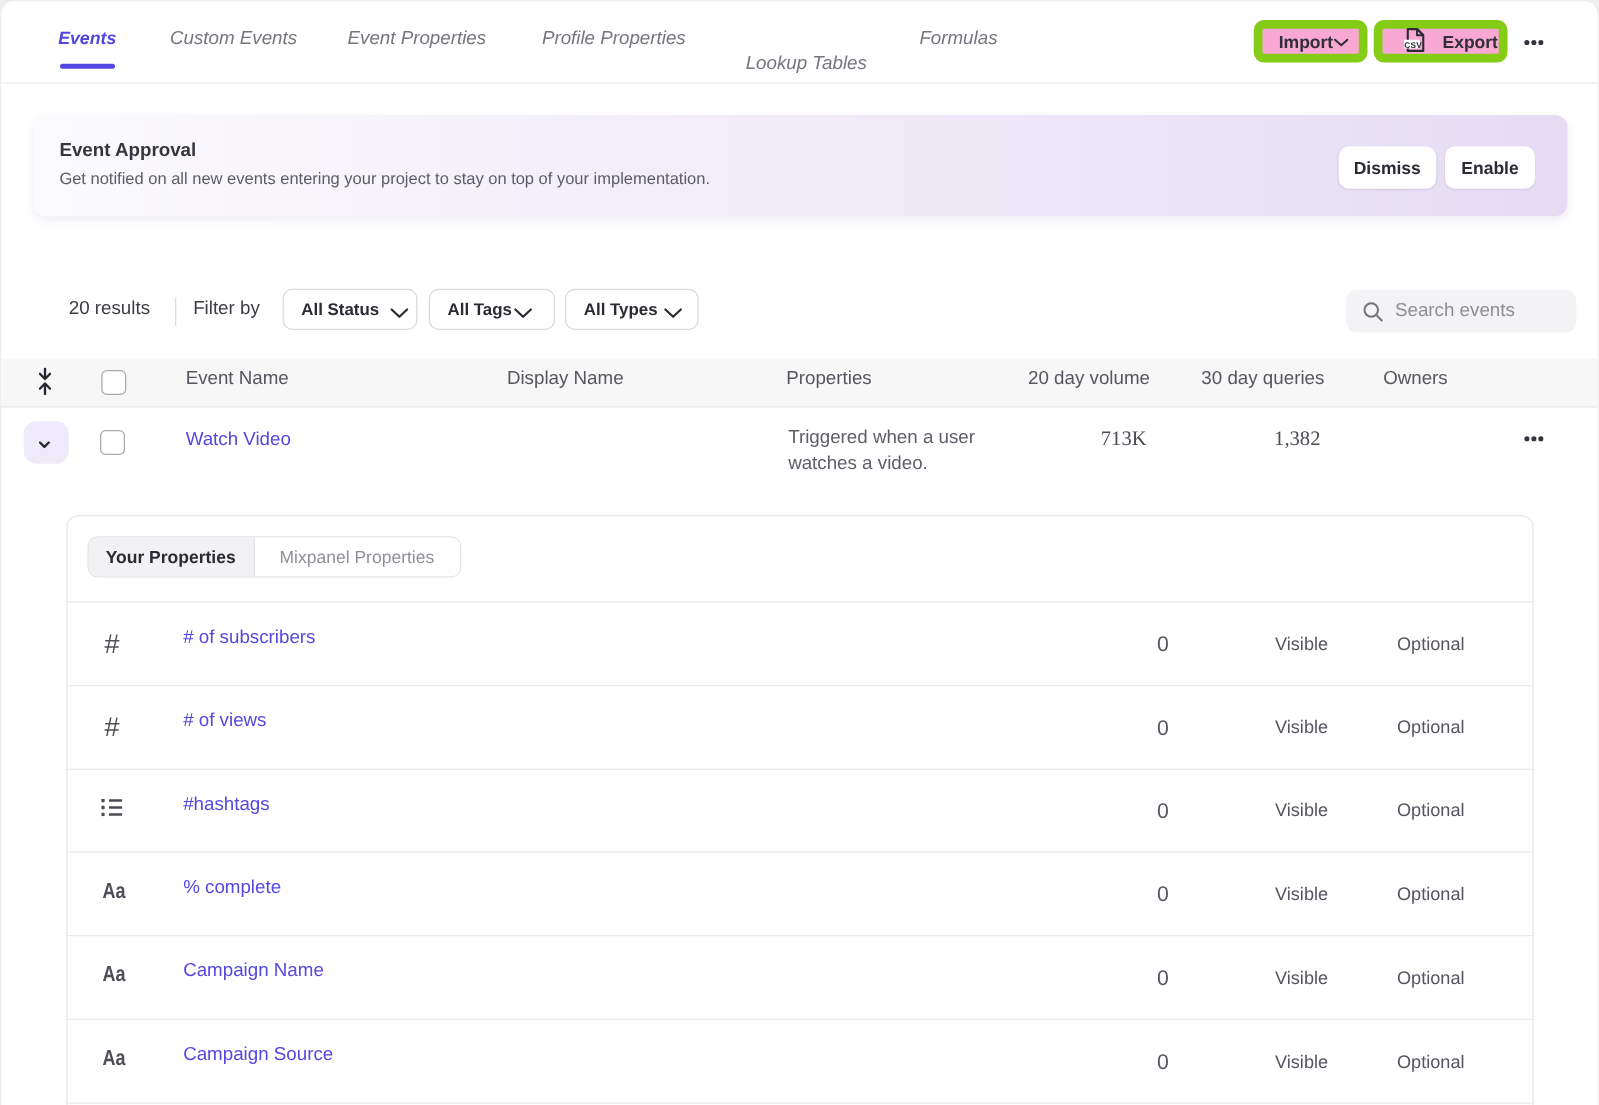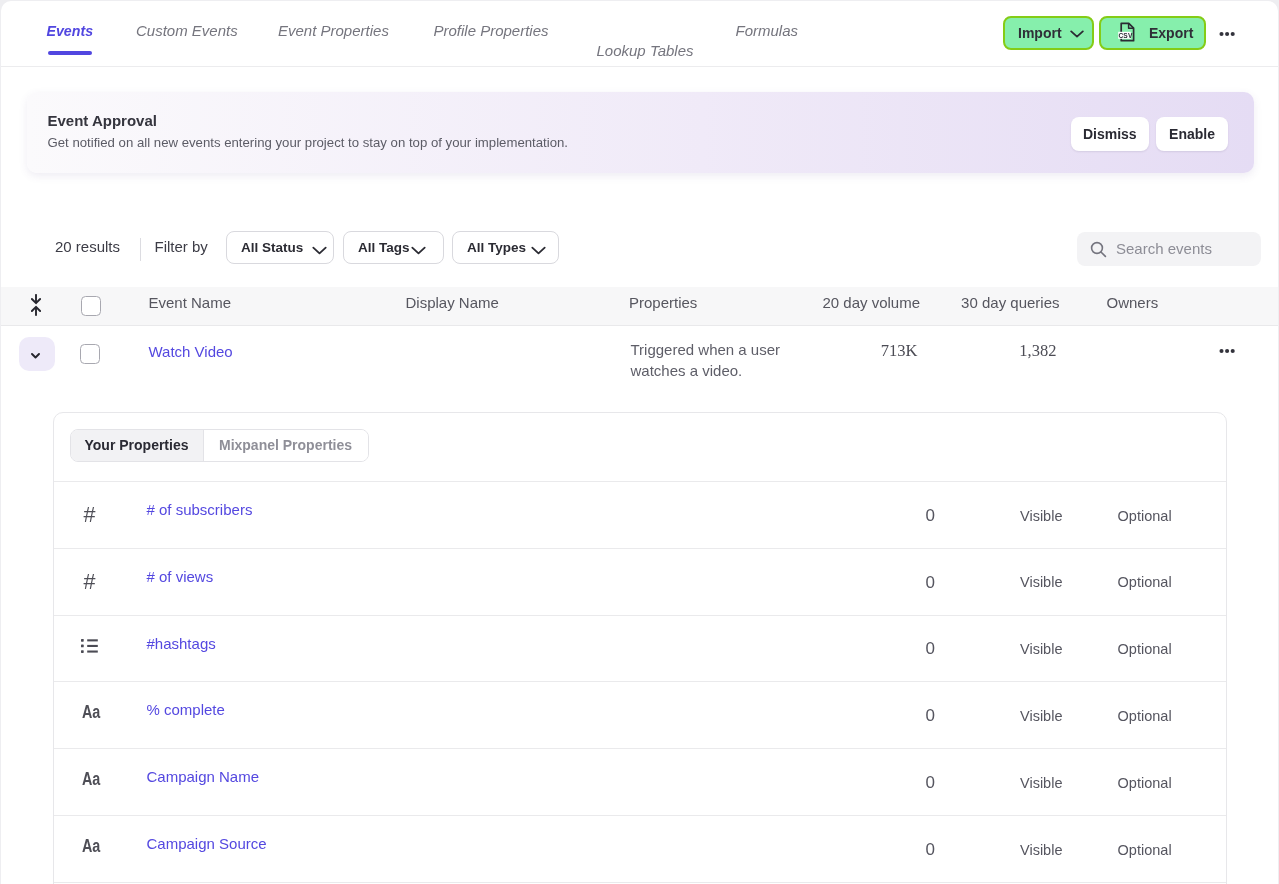--- a/index.html
+++ b/index.html
@@ -10,21 +10,21 @@
     background:#fff; border-radius:10px 10px 0 0;
   }
   .abs { position:absolute; }
 
   
   .topbar { position:absolute; left:0; top:0; width:100%; height:66px; border-bottom:1px solid #ececee; }
   .tab { position:absolute; top:21px; font-size:15px; color:#75757e; white-space:nowrap;font-style:italic; }
   .tab.active { color:#5146e0; font-weight:700; font-size:14.2px; top:21.7px; }
   .tabline { position:absolute; top:49.5px; height:4px; background:#5146e0; border-radius:2px; }
   .btn {
-    position:absolute; background:#86efac; border:2px solid #84cc16; border-radius:8px;
+    position:absolute; background:#f9a8d4; border:7px solid #84cc16; border-radius:8px;
     display:flex; align-items:center;
     font-size:14px; font-weight:700; color:#2f2f37;
   }
 
   
   .banner {
     position:absolute; left:26px; top:91px; width:1227px; height:81px; border-radius:10px;
     background:linear-gradient(90deg, #fbfafc 0%, #f0eaf8 55%, #e5dcf4 100%);
     box-shadow:0 3px 8px rgba(90,70,140,0.10);
   }
@@ -66,21 +66,21 @@
     position:absolute; left:52px; top:411px; width:1174px; height:540px;
     background:#fff; border:1px solid #e7e7ea; border-radius:10px;
   }
   .pilltabs {
     position:absolute; left:15.5px; top:15.8px; height:33px; border:1px solid #e3e3e7; border-radius:8px;
     display:flex; overflow:hidden;
   }
   .pill1 { width:133px; background:#f2f2f4; display:flex; align-items:center; justify-content:center;
     font-size:14px; font-weight:700; color:#2a2a33; border-right:1px solid #e3e3e7;text-align:right; }
   .pill2 { width:164px; background:#fff; display:flex; align-items:center; justify-content:center;
-    font-size:14px; font-weight:700; color:#8f8f98; }
+    font-size:14px; font-weight:400; color:#8f8f98; }
   .prow { position:absolute; left:0; width:1171.5px; height:67px; border-top:1px solid #eaeaec; }
   .prow .nm { position:absolute; left:92.5px; top:19.1px; font-size:15px; }
   .prow .icon { position:absolute; color:#4e4e56; }
   .prow .zero { position:absolute; left:781px; width:100px; text-align:right; top:23.8px; font-size:17px; color:#55555f; }
   .prow .vis { position:absolute; left:966px; top:25.7px; font-size:14.5px; color:#55555f; }
   .prow .opt { position:absolute; left:1063.6px; top:25.7px; font-size:14.5px; color:#55555f; }
   .hash { left:29.5px; top:21px; font-size:21.5px; }
   .aa { left:27.5px; font-size:17.5px; font-weight:700; transform:scaleX(0.82); transform-origin:left top; top:20px; }
 </style>
 </head>

